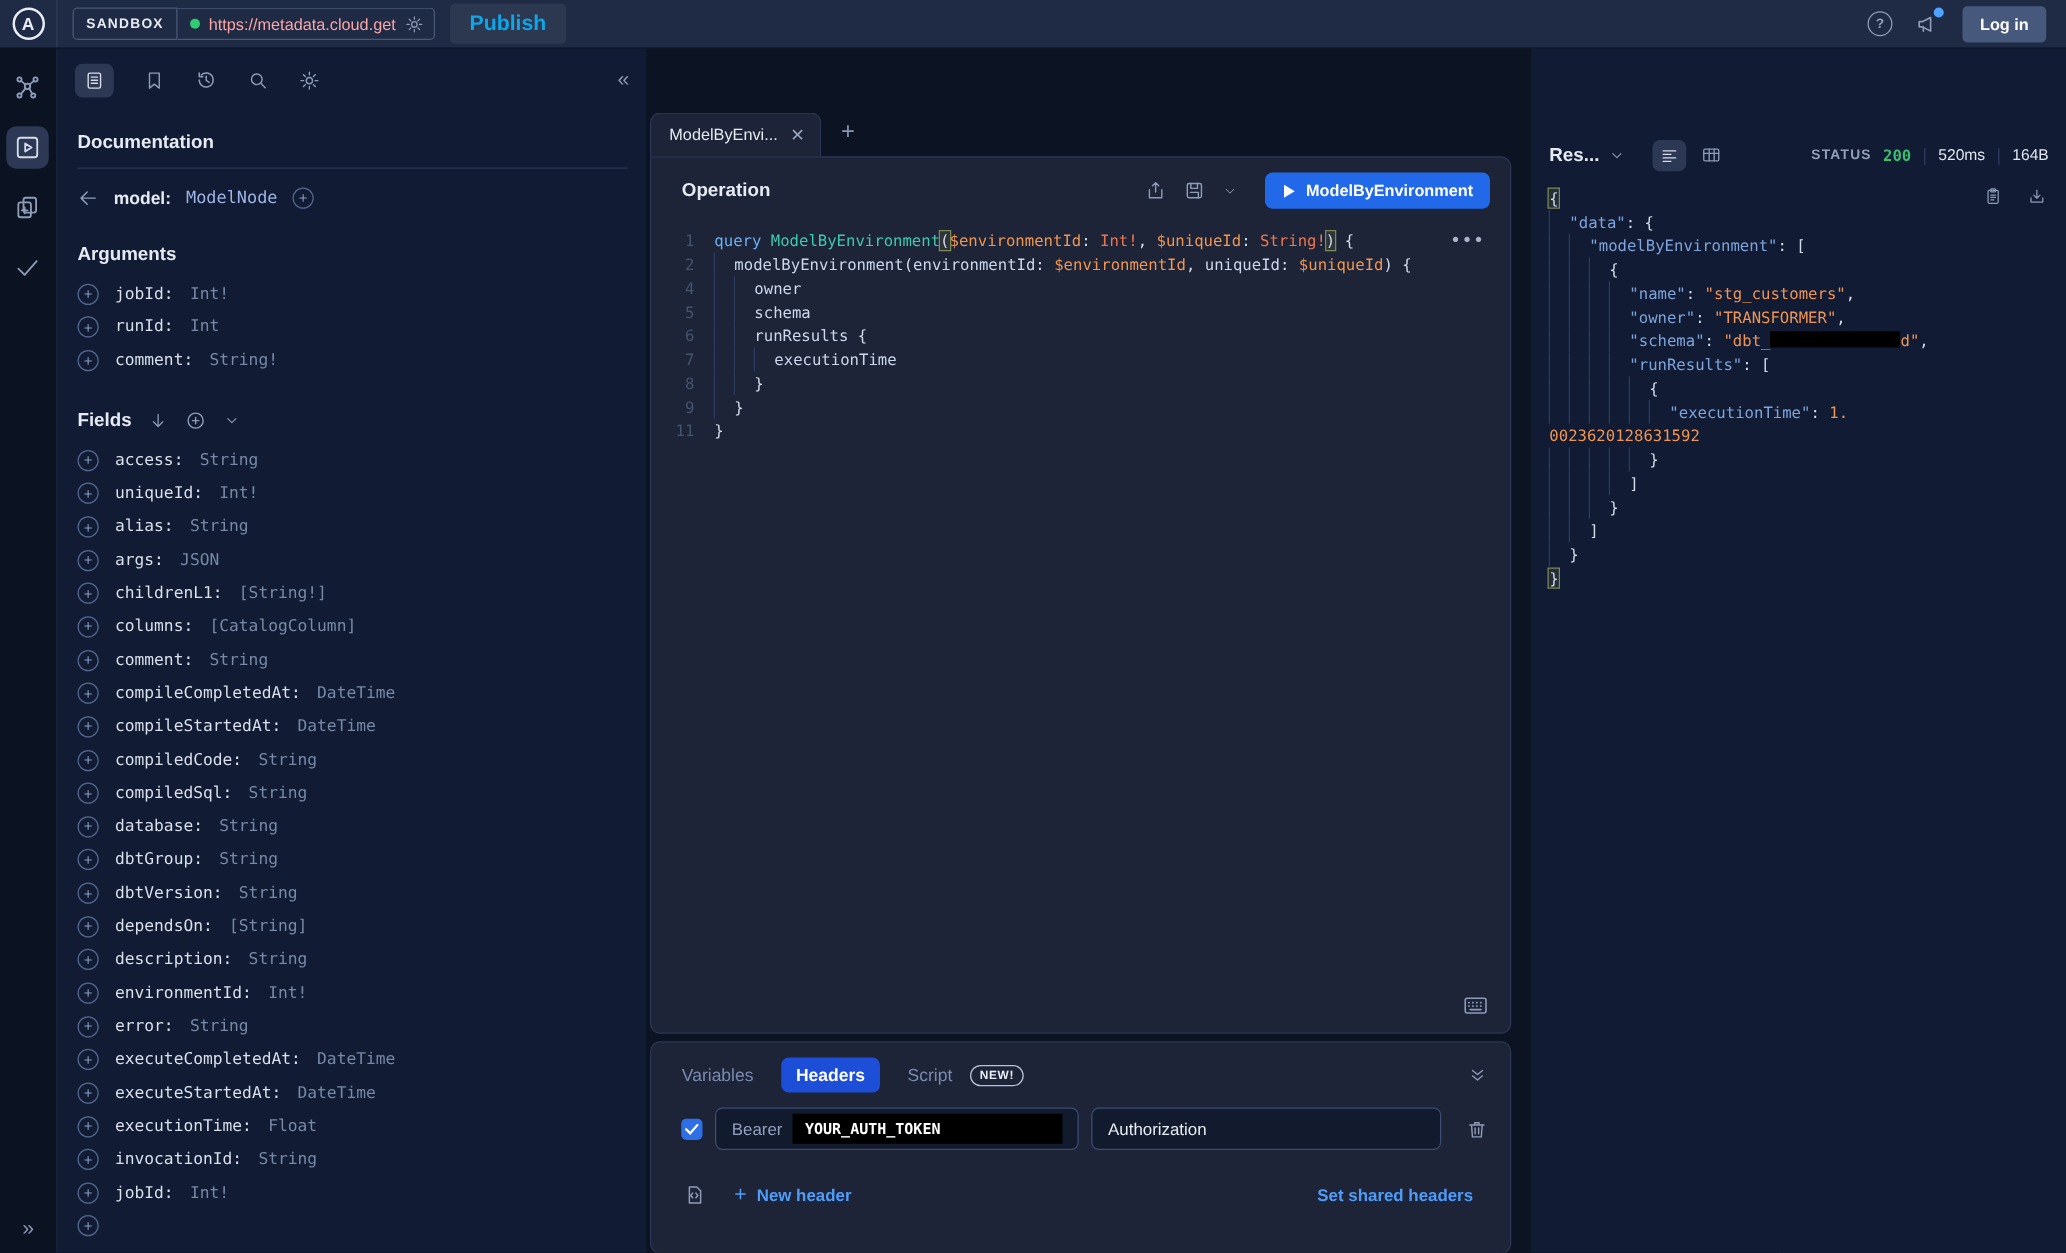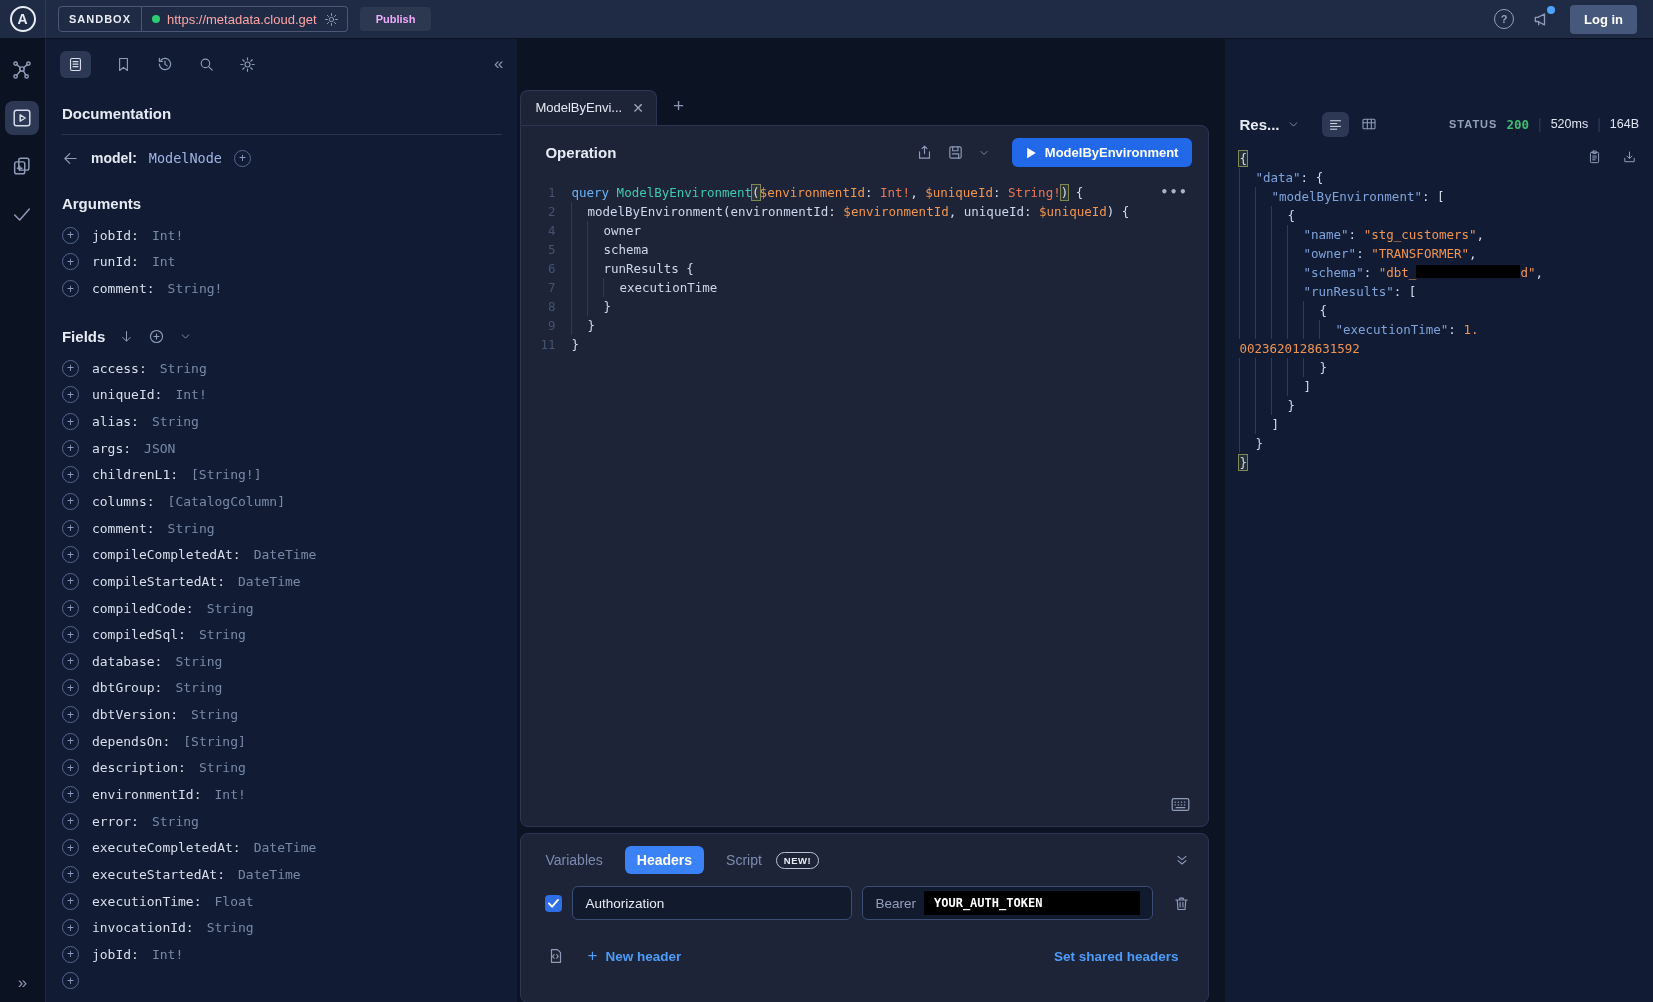--- a/index.html
+++ b/index.html
@@ -12,22 +12,22 @@
   .topbar{height:38px;background:#1f2a44;display:flex;align-items:center;border-bottom:1px solid #0a1120;}
   .logo-area{width:45px;display:flex;justify-content:center;align-items:center;border-right:1px solid rgba(255,255,255,.08);height:38px;}
   .logo-circle{width:26px;height:26px;border:2px solid #e7ecf5;border-radius:50%;display:flex;align-items:center;justify-content:center;box-sizing:border-box;}
   .logo-circle span{font-size:14px;font-weight:bold;color:#e7ecf5;line-height:1;}
   .url-group{display:flex;align-items:stretch;margin-left:12px;height:26px;}
   .sandbox-tag{border:1px solid #4a5878;border-radius:4px 0 0 4px;display:flex;align-items:center;padding:0 10px;
       font-size:11px;font-weight:bold;letter-spacing:1px;color:#e8ecf4;}
   .url-pill{border:1px solid #4a5878;border-left:none;border-radius:0 4px 4px 0;display:flex;align-items:center;gap:7px;padding:0 8px 0 10px;}
   .green-dot{width:8px;height:8px;border-radius:50%;background:#2ecc71;}
   .url-text{font-size:13px;color:#fca5a5;max-width:150px;overflow:hidden;white-space:nowrap;}
-  .publish-btn{margin-left:12px;background:#2c3850;border:none;border-radius:4px;color:#f0abfc;
-      font-size:11px;font-weight:bold;padding:6px 16px;font-family:inherit;}
+  .publish-btn{margin-left:12px;background:#2c3850;border:none;border-radius:4px;color:#0ea5e9;
+      font-size:17px;font-weight:bold;padding:6px 16px;font-family:inherit;}
   .topbar-right{margin-left:auto;display:flex;align-items:center;gap:18px;padding-right:16px;}
   .help-circle{width:20px;height:20px;border:1.6px solid #93a0bc;border-radius:50%;display:flex;align-items:center;justify-content:center;
       font-size:11px;font-weight:bold;color:#93a0bc;box-sizing:border-box;}
   .mega-wrap{position:relative;}
   .mega-dot{position:absolute;top:-3px;right:-3px;width:8px;height:8px;border-radius:50%;background:#4da3ff;}
   .login-btn{background:#46587c;border:none;border-radius:4px;color:#fff;font-size:13px;font-weight:bold;padding:7px 14px;font-family:inherit;}
 
   
   .main{display:flex;height:964px;}
   .rail{width:45px;background:#0b1222;display:flex;flex-direction:column;align-items:center;padding-top:14px;gap:14px;position:relative;border-right:1px solid #1b2740;}
@@ -74,21 +74,21 @@
   .tk.kw{color:#6cb1f5}.tk.op{color:#3ec9b0}.tk.var{color:#f1954f}.tk.type{color:#ee7550}
   .tk.pn{color:#d3dbea}.tk.fld{color:#ccd6ec}.tk.key{color:#7fa3da}.tk.str{color:#ef9452}.tk.num{color:#ef9452}
   .tk.box{outline:1px solid #7e8955;background:rgba(120,135,70,.18);}
   .tk.redact{display:inline-block;background:#000;width:104px;height:13px;vertical-align:-1px;}
   .editor-dots{position:absolute;top:8px;right:20px;color:#a9b4cc;font-size:12px;letter-spacing:2px;font-weight:bold;}
   .kbd-icon{position:absolute;right:18px;bottom:14px;}
 
   .bottomcard{background:#1d2438;border:1px solid #2b3655;border-radius:8px;margin-top:6px;flex:1;box-sizing:border-box;overflow:hidden;}
   .vh-tabs{display:flex;align-items:center;padding:12px 18px 0 24px;gap:22px;}
   .vh-tab{font-size:14px;color:#7b8bb0;}
-  .vh-tab.sel{background:#3b82f6;border-radius:6px;padding:6px 12px;color:#fff;font-weight:bold;}
+  .vh-tab.sel{background:#1d4ed8;border-radius:6px;padding:6px 12px;color:#fff;font-weight:bold;}
   .new-badge{border:1px solid #b9c3d8;border-radius:9px;padding:2px 7px;font-size:9.5px;font-weight:bold;
       letter-spacing:.5px;color:#e8edf6;margin-left:-8px;}
   .vh-collapse{margin-left:auto;}
   .hdr-row{display:flex;align-items:center;margin:12px 18px 0 24px;gap:10px;}
   .chk{width:17px;height:17px;background:#2e6fe6;border-radius:4px;display:flex;align-items:center;justify-content:center;flex:none;}
   .inputbox{height:34px;background:#121a2d;border:1px solid #3c4c72;border-radius:6px;display:flex;align-items:center;
       padding:0 12px;box-sizing:border-box;font-size:13.5px;}
   .key-input{width:280px;color:#e7ebf3;}
   .val-input{width:291px;color:#93a0bc;gap:8px;}
   .token-box{background:#000;color:#fff;font-family:"DejaVu Sans Mono",monospace;font-weight:bold;font-size:12px;
@@ -432,26 +432,26 @@
         <svg class="ic vh-collapse" width="16" height="16" viewBox="0 0 24 24">
           <path d="M6 6.5l6 5 6-5M6 13l6 5 6-5"></path>
         </svg>
       </div>
       <div class="hdr-row">
         <div class="chk">
           <svg width="11" height="9" viewBox="0 0 12 10">
               <path d="M1 5l3.5 3.5L11 1" stroke="#fff" stroke-width="2" fill="none" stroke-linecap="round"></path>
             </svg>
         </div>
-        <div class="inputbox key-input">
-          <span>Authorization</span>
-        </div>
         <div class="inputbox val-input">
           <span>Bearer</span>
           <span class="token-box">YOUR_AUTH_TOKEN</span>
+        </div>
+        <div class="inputbox key-input">
+          <span>Authorization</span>
         </div>
         <svg class="ic" width="17" height="17" viewBox="0 0 24 24" style="margin-left:10px">
           <path d="M4 7h16M9.5 7V4.5h5V7M6 7l1 13.5h10L18 7M10 10.5v6.5M14 10.5v6.5"></path>
         </svg>
       </div>
       <div class="hdr-footer">
         <svg class="ic" width="18" height="18" viewBox="0 0 24 24">
           <path d="M6 3.5h8l4 4v13H6z"></path>
             <path d="M9.5 10l-2 2.5 2 2.5M13 10l2 2.5-2 2.5"></path>
         </svg>

